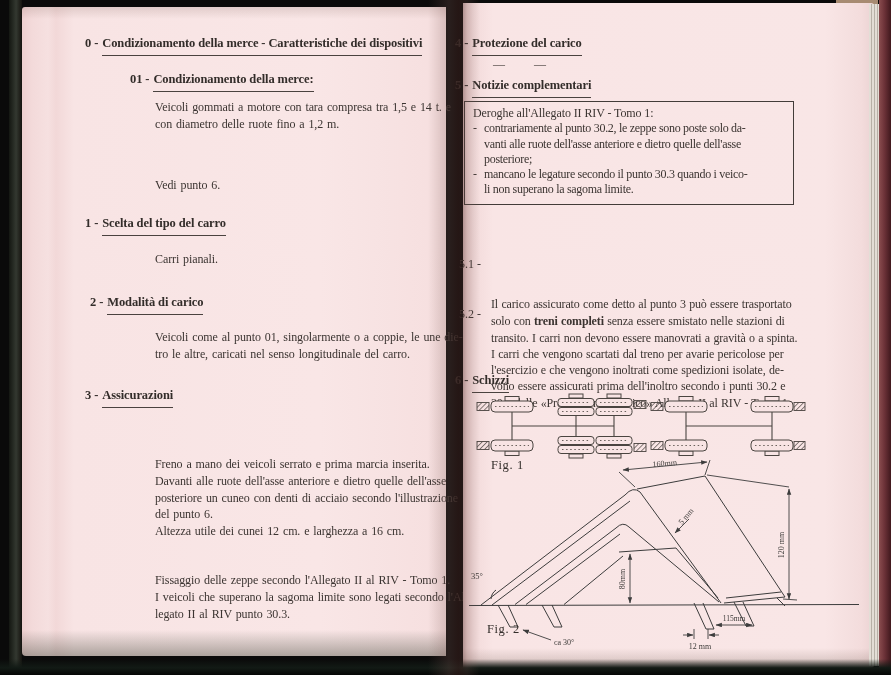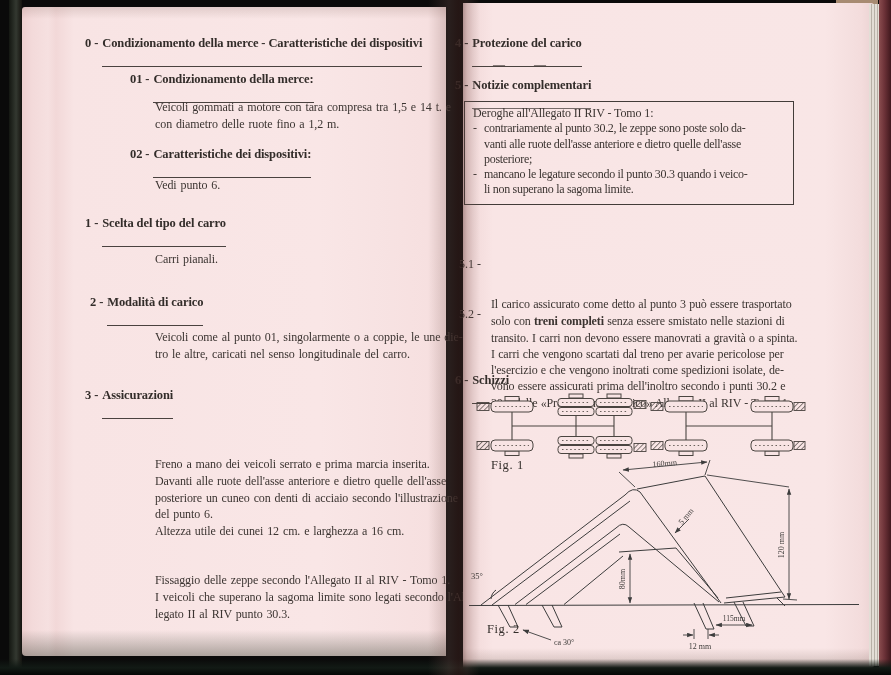--- a/index.html
+++ b/index.html
@@ -21,21 +21,21 @@
   .edge-pages{position:absolute;left:869px;top:4px;width:10px;height:662px;z-index:3;
      background:repeating-linear-gradient(90deg,#e3ded6 0 1.5px,#b7b1a7 1.5px 3px);}
   .edge-cover{position:absolute;left:879px;top:0;width:12px;height:675px;z-index:3;
      background:linear-gradient(90deg,#8a4d4f 0,#6c3238 45%,#40181d 100%);}
   .tan-sliver{position:absolute;left:836px;top:0;width:42px;height:10px;background:#a78b72;z-index:1;}
   .bottom-band{position:absolute;left:0;bottom:0;width:100%;height:16px;z-index:5;pointer-events:none;
      background:linear-gradient(180deg,rgba(12,16,13,0),#121a15 55%,#050605 100%);}
 
   .h{position:absolute;font-size:12.5px;font-weight:bold;white-space:nowrap;letter-spacing:-0.1px;color:#332d2a;}
   .h .num{padding-right:4px;}
-  .h .t{border-bottom:1.3px solid #4a423f;padding-bottom:16px;}
+  .h .t{border-bottom:1.3px solid #4a423f;padding-bottom:5px;}
   .p{position:absolute;font-size:12px;line-height:16.8px;white-space:pre-line;
      letter-spacing:-0.1px;word-spacing:1px;color:#3b3431;}
   .item{position:absolute;display:flex;font-size:12px;line-height:16.8px;color:#3b3431;}
   .item .num{width:32px;flex:none;}
   .item .body{white-space:pre-line;letter-spacing:-0.15px;word-spacing:0.5px;margin-top:40px;}
   .i52{line-height:16.2px;}
   .bold{font-weight:bold;}
   .dash-row{position:absolute;font-size:12px;color:#4a423f;letter-spacing:1px;}
   .dbox{position:absolute;left:1px;top:98px;width:312px;border:1.4px solid #433c39;
      padding:4px 8px 6px 8px;font-size:12px;line-height:15.3px;color:#3b3431;background:rgba(250,232,232,.25);}
@@ -56,23 +56,20 @@
 
   <div class="page page-left">
     <div class="h" style="left:63px;top:29px">
       <span class="num">0 -</span><span class="t">Condizionamento della merce - Caratteristiche dei dispositivi</span>
     </div>
     <div class="h" style="left:108px;top:65px">
       <span class="num">01 -</span><span class="t">Condizionamento della merce:</span>
     </div>
     <div class="p" style="left:133px;top:92px;width:320px">Veicoli gommati a motore con tara compresa tra 1,5 e 14 t. e
 con diametro delle ruote fino a 1,2 m.</div>
-    <div class="h" style="left:108px;top:140px">
-      <span class="num">02 -</span><span class="t">Caratteristiche dei dispositivi:</span>
-    </div>
     <div class="p" style="left:133px;top:170px;width:300px">Vedi punto 6.</div>
     <div class="h" style="left:63px;top:209px">
       <span class="num">1 -</span><span class="t">Scelta del tipo del carro</span>
     </div>
     <div class="p" style="left:133px;top:244px;width:300px">Carri pianali.</div>
     <div class="h" style="left:68px;top:288px">
       <span class="num">2 -</span><span class="t">Modalità di carico</span>
     </div>
     <div class="p" style="left:133px;top:322px;width:330px">Veicoli come al punto 01, singolarmente o a coppie, le une die-
 tro le altre, caricati nel senso longitudinale del carro.</div>

